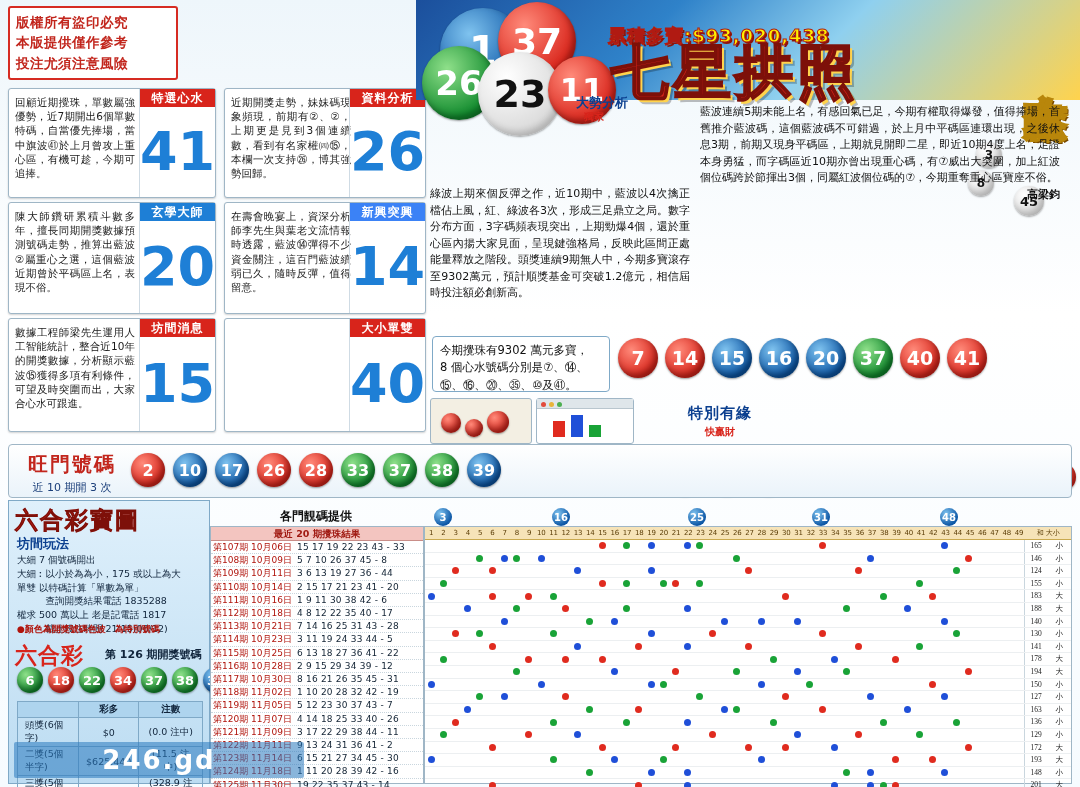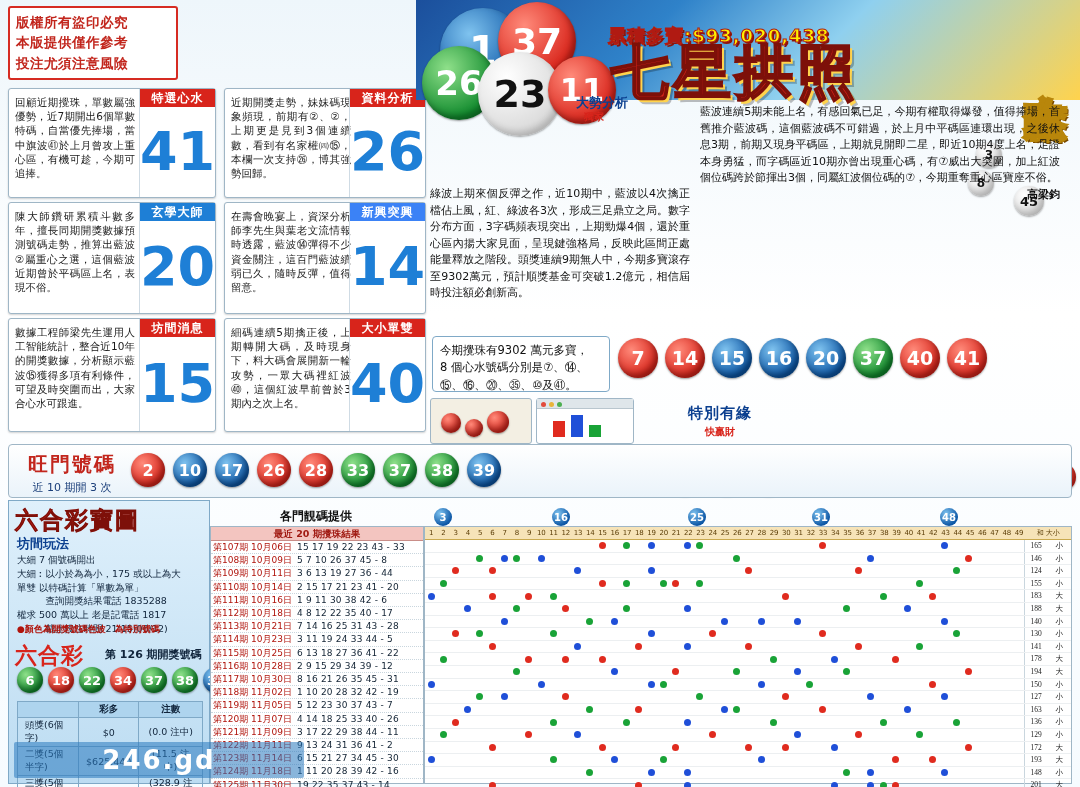--- a/index.html
+++ b/index.html
@@ -167,21 +167,20 @@
 
   <div class="card" style="left:8px;top:318px;width:206px;height:112px;">
     <div class="txt">數據工程師梁先生運用人工智能統計，整合近10年的開獎數據，分析顯示藍波⑮獲得多項有利條件，可望及時突圍而出，大家合心水可跟進。</div>
     <div class="numwrap">
       <div class="tag" style="background:#d8241b;">坊間消息</div>
       <div class="bignum" style="color:#1e7fd6;">15</div>
     </div>
   </div>
 
   <div class="card" style="left:224px;top:318px;width:200px;height:112px;">
-    <div class="txt">細碼連續5期擒正後，上期轉開大碼，及時現身下，料大碼會展開新一輪攻勢，一眾大碼裡紅波㊵，這個紅波早前曾於3期內之次上名。</div>
     <div class="numwrap">
       <div class="tag" style="background:#d8241b;">大小單雙</div>
       <div class="bignum" style="color:#1e7fd6;">40</div>
     </div>
   </div>
 
   <div class="abs banner">
     <div class="abs" style="left:0;top:0;width:664px;height:100px;
          background:linear-gradient(135deg,#1b4f9c 0%,#2f82c9 35%,#8fd0ef 60%,#ffd34d 100%);"></div>
 

